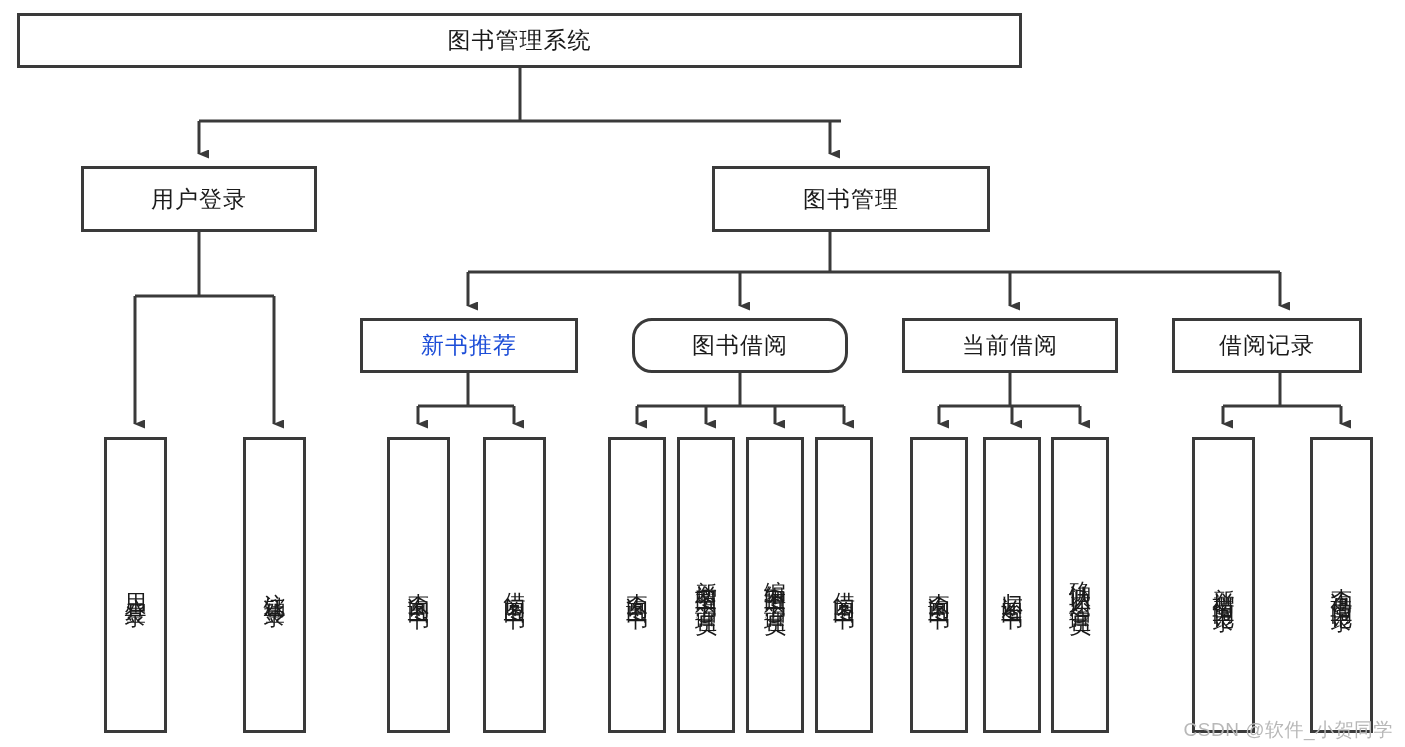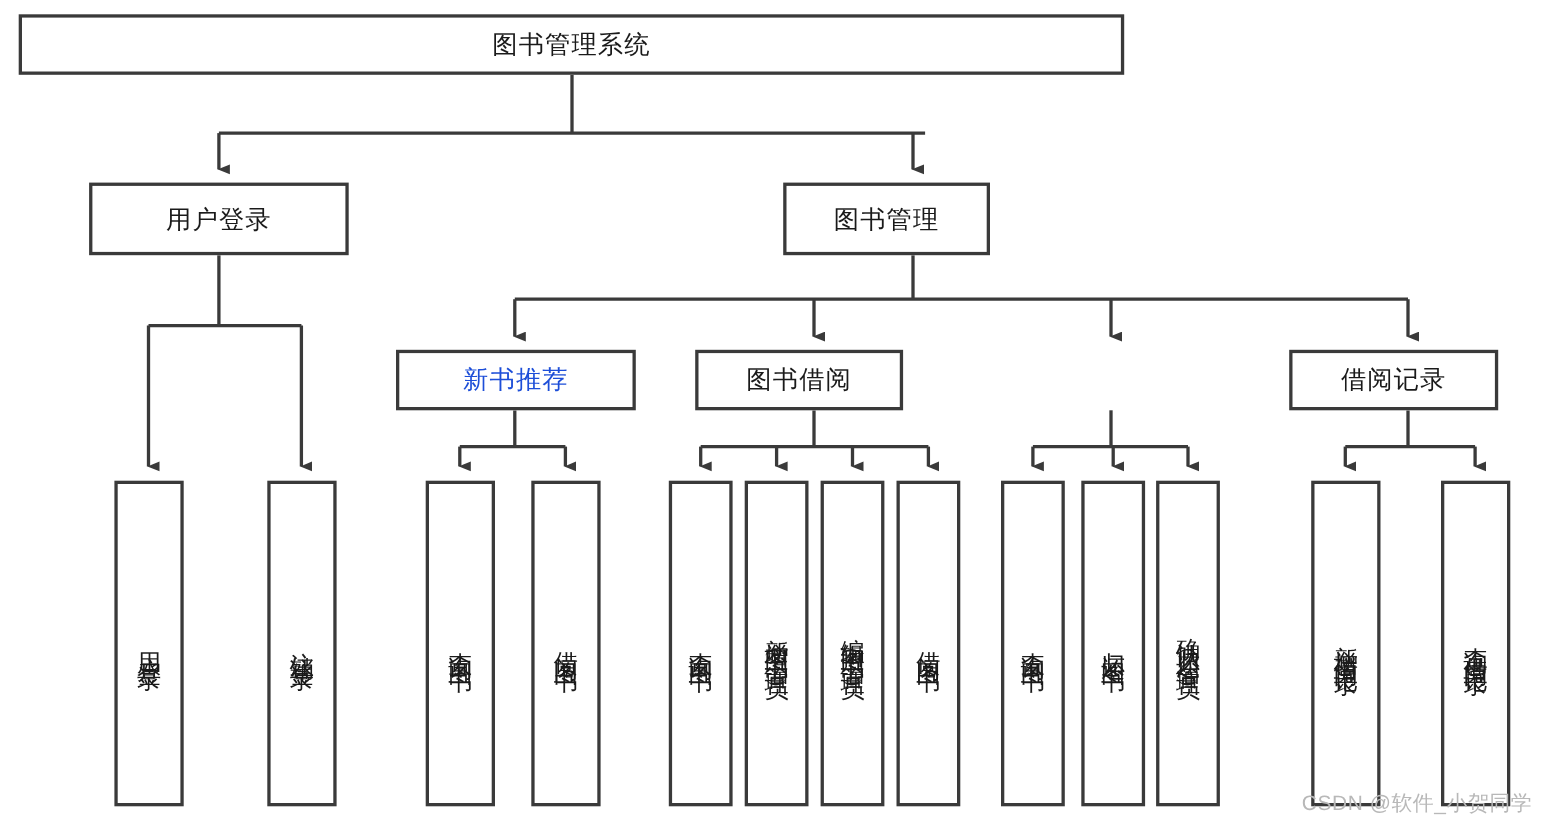--- a/index.html
+++ b/index.html
@@ -118,29 +118,32 @@
     </g>
   </svg>
 
   <div class="node-box horiz" style="left: 17px; top: 13px; width: 1005px; height: 55px; border-color: rgb(58, 58, 58); background: rgb(255, 255, 255); color: rgb(26, 26, 26);">
     <span class="node-label-horizontal">图书管理系统</span>
   </div>
 
   <div class="node-box horiz" style="left: 81px; top: 166px; width: 236px; height: 66px; border-color: rgb(58, 58, 58); background: rgb(255, 255, 255); color: rgb(26, 26, 26);">
     <span class="node-label-horizontal">用户登录</span>
   </div>
-  <div class="node-box horiz" style="left: 712px; top: 166px; width: 188px; height: 66px; border-color: rgb(58, 58, 58); background: rgb(255, 255, 255); color: rgb(26, 26, 26);">
+  <div class="node-box horiz" style="left: 712px; top: 166px; width: 278px; height: 66px; border-color: rgb(58, 58, 58); background: rgb(255, 255, 255); color: rgb(26, 26, 26);">
     <span class="node-label-horizontal">图书管理</span>
   </div>
 
   <div class="node-box horiz" style="left: 360px; top: 318px; width: 218px; height: 55px; border-color: rgb(58, 58, 58); background: rgb(255, 255, 255); color: #1d4ed8;">
     <span class="node-label-horizontal">新书推荐</span>
   </div>
-  <div class="node-box horiz" style="left: 632px; top: 318px; width: 189px; height: 55px; border-color: rgb(58, 58, 58); background: rgb(255, 255, 255); color: rgb(26, 26, 26);">
+  <div class="node-box horiz" style="left: 632px; top: 318px; width: 216px; height: 55px; border-color: rgb(58, 58, 58); background: rgb(255, 255, 255); color: rgb(26, 26, 26); border-radius: 20px;">
     <span class="node-label-horizontal">图书借阅</span>
+  </div>
+  <div class="node-box horiz" style="left: 902px; top: 318px; width: 216px; height: 55px; border-color: rgb(58, 58, 58); background: rgb(255, 255, 255); color: rgb(26, 26, 26);">
+    <span class="node-label-horizontal">当前借阅</span>
   </div>
   <div class="node-box horiz" style="left: 1172px; top: 318px; width: 190px; height: 55px; border-color: rgb(58, 58, 58); background: rgb(255, 255, 255); color: rgb(26, 26, 26);">
     <span class="node-label-horizontal">借阅记录</span>
   </div>
 
   <div class="node-box vert" style="left: 104px; top: 437px; width: 63px; height: 296px; border-color: rgb(58, 58, 58); background: rgb(255, 255, 255); color: rgb(26, 26, 26);">
     <span class="node-label-vertical">用户登录</span>
   </div>
   <div class="node-box vert" style="left: 243px; top: 437px; width: 63px; height: 296px; border-color: rgb(58, 58, 58); background: rgb(255, 255, 255); color: rgb(26, 26, 26);">
     <span class="node-label-vertical">注销登录</span>

